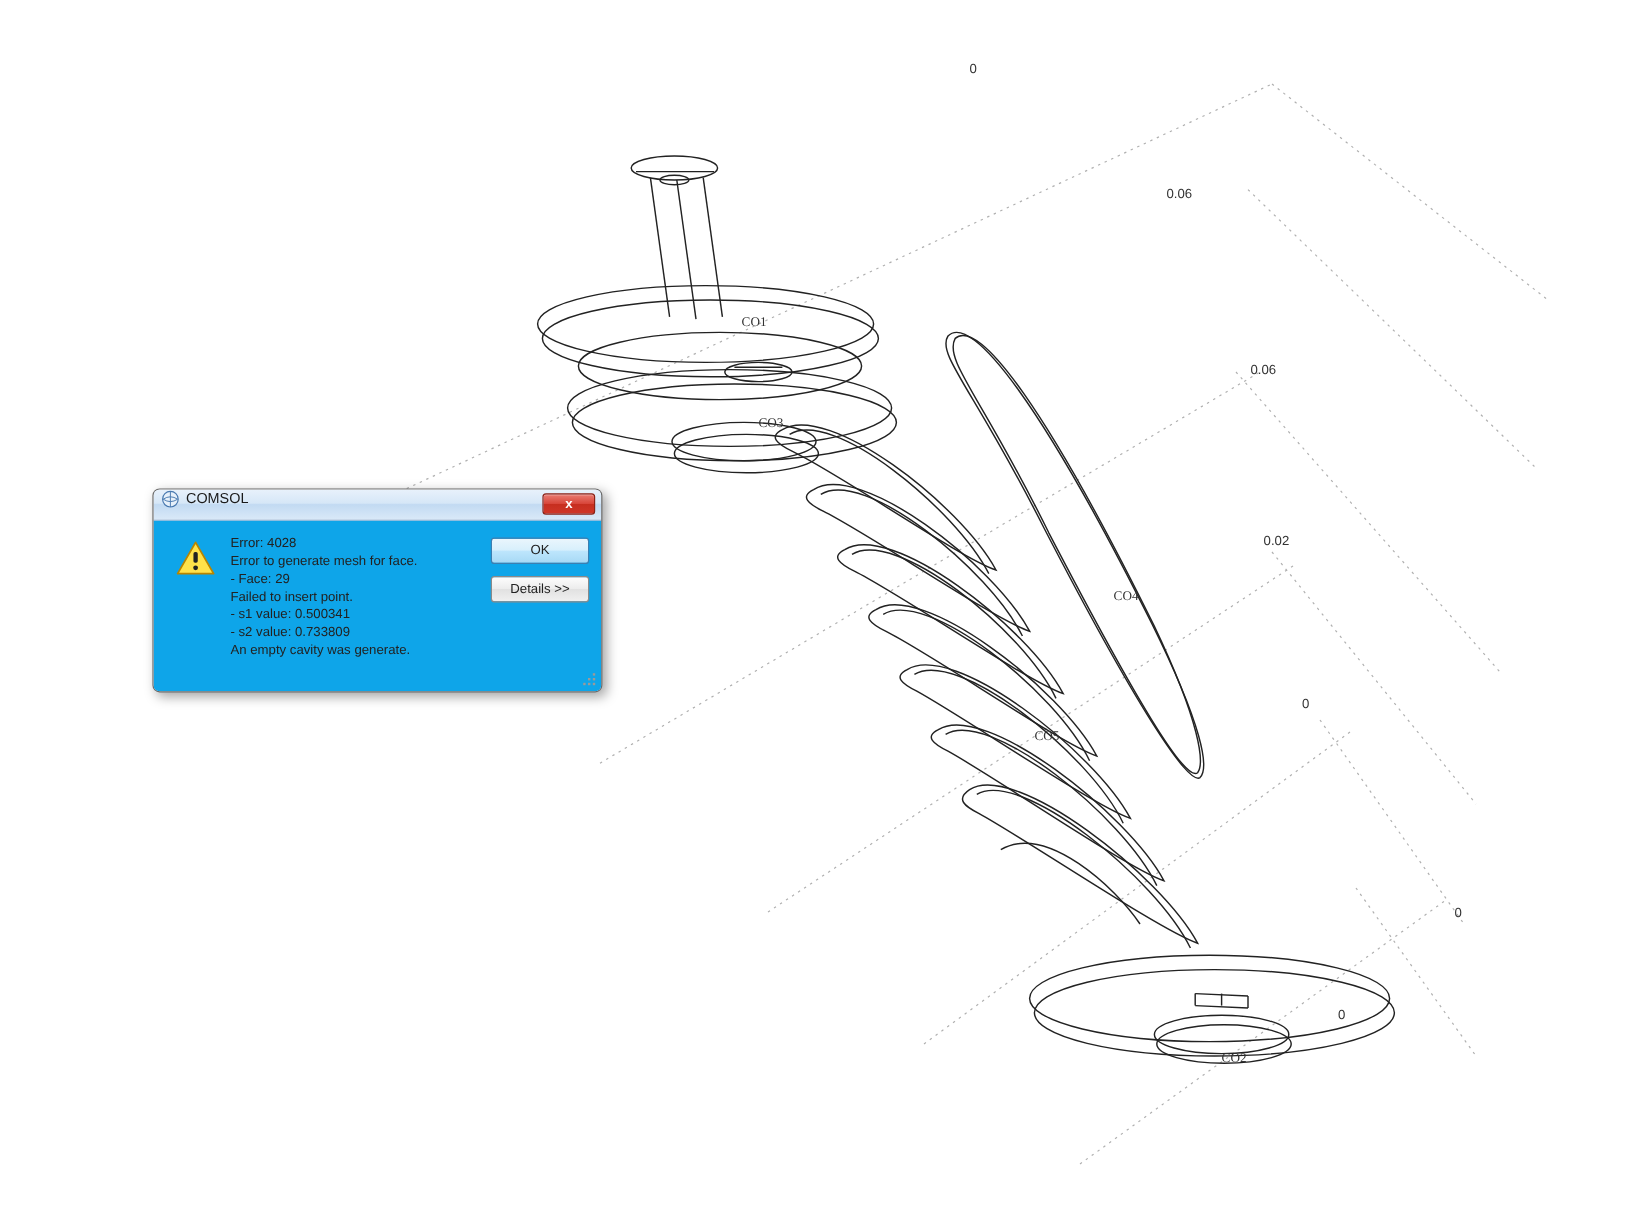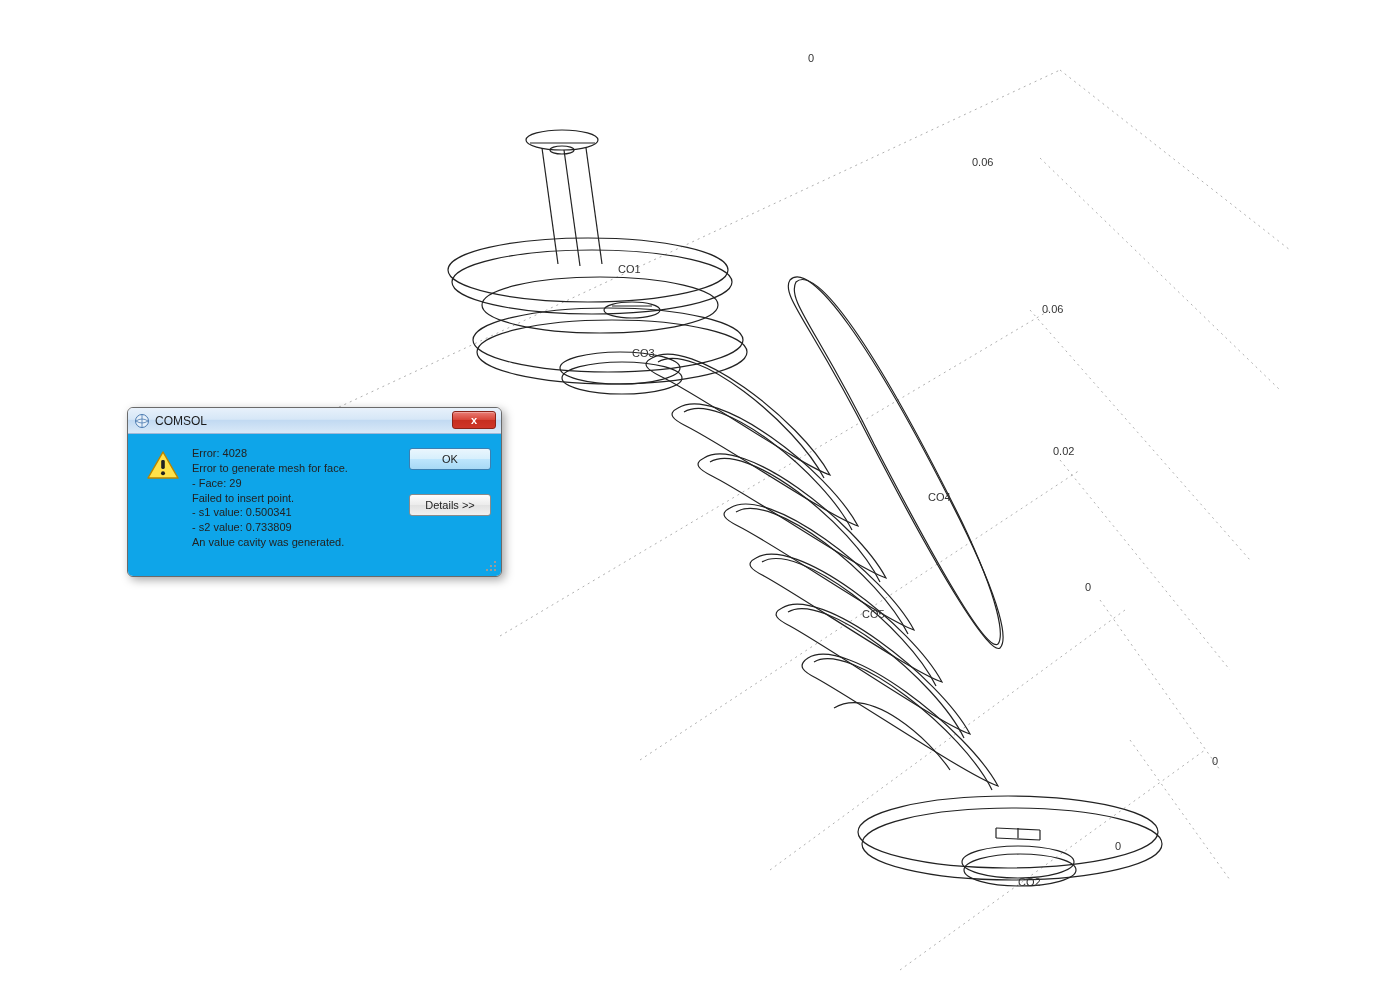--- a/index.html
+++ b/index.html
@@ -15,21 +15,21 @@
     .canvas-area {
       position: absolute;
       top: 0; left: 0;
       width: 1375px; height: 1005px;
       background: #ffffff;
     }
     .geometry-label {
       position: absolute;
       font-size: 11px;
       color: #333;
-      font-family: Liberation Sans, sans-serif;
+      font-family: Liberation Serif, serif;
     }
     .axis-tick-label {
       position: absolute;
       font-size: 11px;
       color: #333;
     }
     .dialog {
       position: absolute;
       left: 127px;
       top: 407px;
@@ -39,21 +39,21 @@
       border: 1px solid #6a6a6a;
       border-radius: 6px;
       box-shadow: 3px 3px 10px rgba(0,0,0,0.35);
       overflow: hidden;
     }
     .titlebar {
       height: 26px;
       background: linear-gradient(to bottom, #e8f1fb 0%, #d6e7f7 45%, #c2daf2 50%, #d9e9f8 100%);
       border-bottom: 1px solid #a0b8d8;
       display: flex;
-      align-items: center;
+      align-items: flex-start;
       padding-left: 6px;
       position: relative;
     }
     .title-icon {
       width: 16px; height: 16px;
       margin-right: 5px;
       display: inline-flex;
       align-items: center;
       justify-content: center;
     }
@@ -100,21 +100,21 @@
       flex: 1;
       font-size: 11px;
       color: #222;
       line-height: 1.35;
       padding-left: 4px;
     }
     .btn-col {
       width: 88px;
       display: flex;
       flex-direction: column;
-      gap: 24px;
+      gap: 10px;
       padding-top: 2px;
       align-items: flex-end;
     }
     .win-button {
       width: 82px;
       height: 22px;
       background: linear-gradient(to bottom, #fdfdfd 0%, #ececec 48%, #e1e1e1 50%, #f0f0f0 100%);
       border: 1px solid #8a8a8a;
       border-radius: 3px;
       font-size: 11px;
@@ -257,21 +257,21 @@
         </svg>
       </span>
     </div>
     <div class="msg-area">
       <div>Error: 4028</div>
       <div>Error to generate mesh for face.</div>
       <div>- Face: 29</div>
       <div>Failed to insert point.</div>
       <div>- s1 value: 0.500341</div>
       <div>- s2 value: 0.733809</div>
-      <div>An value cavity was generated.</div>
+      <div>An empty cavity was generate.</div>
     </div>
     <div class="btn-col">
       <button class="win-button primary">
         <span>OK</span>
       </button>
       <button class="win-button">
         <span>Details &gt;&gt;</span>
       </button>
     </div>
     <span class="resize-grip">

